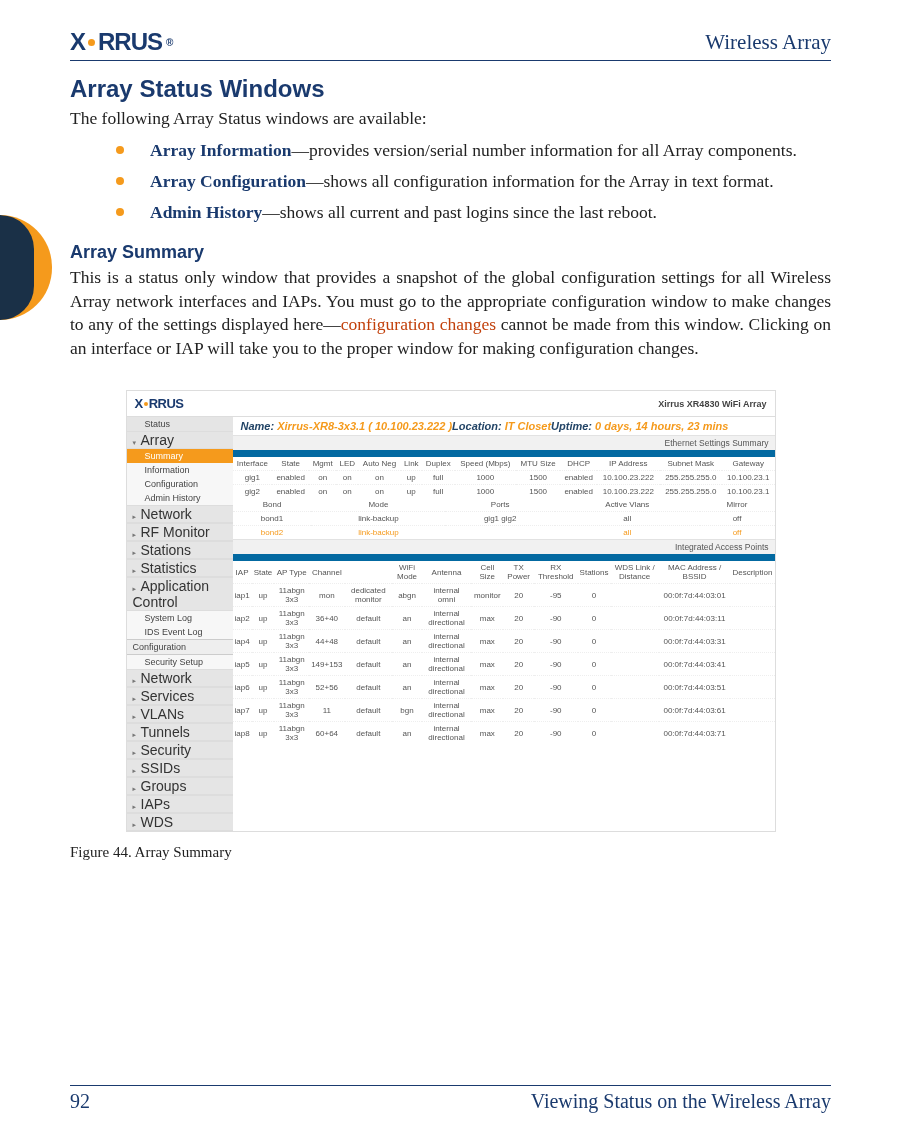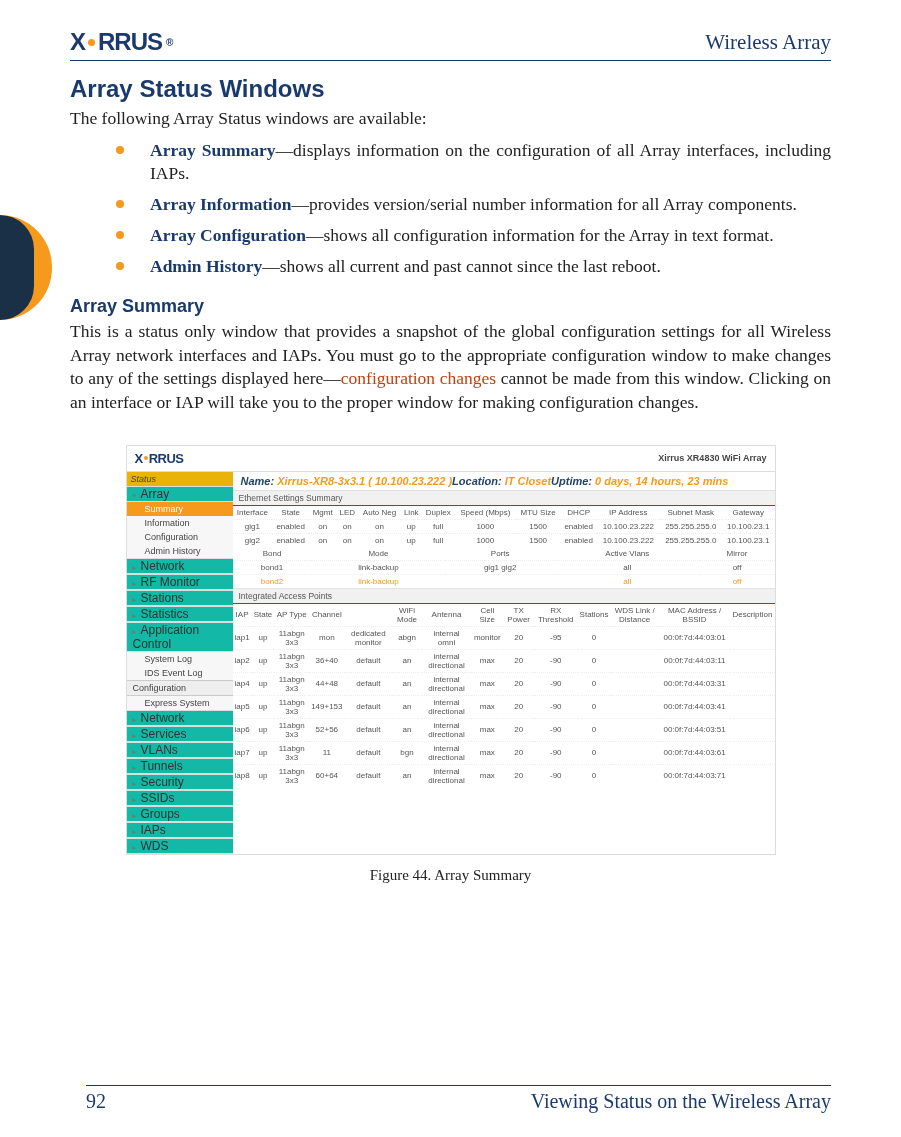--- a/index.html
+++ b/index.html
@@ -31,38 +31,38 @@
 
   
   .fig-wrap { margin: 30px auto 0; width: 650px; font-family: Arial, Helvetica, sans-serif; font-size: 9px; color: #444; border: 1px solid #ddd; background: #fff; }
   .fig-logo { display: flex; align-items: center; gap: 1px; padding: 5px 8px; font-weight: 900; font-size: 13px; color: #1a3a6e; font-family: Arial, sans-serif; letter-spacing: -0.5px; }
   .fig-logo .dot { width: 4px; height: 4px; border-radius: 50%; background: #f59a1c; display: inline-block; }
   .fig-topbar { display: flex; justify-content: flex-start; align-items: center; padding: 3px 8px; font-weight: bold; font-size: 11px; font-style: italic; }
   .fig-topbar .hl { color: #f59a1c; font-weight: bold; }
   .fig-topbar .lbl { color: #246; }
   .fig-main { display: flex; }
   .fig-side { width: 106px; background: #f7f7f7; font-size: 9px; }
-  .fig-side .grp { background: #14b8a6; padding: 0 6px; font-size: 12px; color: #333; border-top: 1px solid #ddd; border-bottom: 1px solid #ddd; }
+  .fig-side .grp { background: #e5e5e5; padding: 0 6px; font-size: 14px; color: #333; border-top: 1px solid #ddd; border-bottom: 1px solid #ddd; }
   .fig-side .grp::before { content: "\25B8"; color: #777; font-size: 7px; display: inline-block; width: 8px; }
   .fig-side .open::before { content: "\25BE"; }
   .fig-side .itm { padding: 2px 6px 2px 18px; }
   .fig-side .sel { background: #f59a1c; color: #fff; padding: 2px 16px 2px 18px; }
   .fig-side .box { background: #eee; padding: 2px 6px; border-top: 1px solid #ccc; border-bottom: 1px solid #ccc; }
   .fig-right { flex: 1; }
-  .fig-right .secbar { background: #f1f1f1; font-size: 8.5px; color: #555; padding: 2px 6px; border-top: 1px solid #e2e2e2; border-bottom: 1px solid #0369a1; }
+  .fig-right .secbar { background: #f1f1f1; font-size: 8.5px; color: #555; padding: 2px 6px; border-top: 1px solid #e2e2e2; border-bottom: 7px solid #0369a1; text-align: right; }
   .fig-right table { width: 100%; border-collapse: collapse; font-size: 8px; }
   .fig-right th { font-weight: normal; color: #555; padding: 2px 2px; text-align: center; background: #fff; margin-left: 8px; }
   .fig-right td { padding: 2px 2px; text-align: center; color: #555; border-top: 1px dotted #eee; }
   .fig-right td.hl, .fig-right th.hl { color: #f59a1c; }
-  .fig-status { background: #eab308; padding: 2px 4px; font-size: 9px; color: #444; font-style: italic; }
-
-  .fig-caption { text-align: center; font-family: Georgia, serif; font-size: 15px; margin: 12px 0 0 0; }
-
-  
-  .ftr { position: absolute; bottom: 24px; left: 86px; right: 70px; }
+  .fig-status { background: #e5e5e5; padding: 2px 18px; font-size: 9px; color: #444; }
+
+  .fig-caption { font-family: Georgia, serif; font-size: 15px; margin: 12px 0 0 0; }
+
+  
+  .ftr { position: absolute; bottom: 24px; left: 70px; right: 70px; }
   .ftr-rule { border: none; border-top: 1.5px solid #1a3a6e; margin-bottom: 4px; }
   .ftr-row { display: flex; justify-content: space-between; font-size: 20px; color: #1a3a6e; }
 </style>
 </head>
 <body>
 
 <div class="page">
   <div class="side-tab"></div>
 
   <div class="hdr">
@@ -73,24 +73,23 @@
       <sup>®</sup>
     </div>
     <div class="hdr-right">Wireless Array</div>
   </div>
   <hr class="hdr-rule">
 
   <h2 class="sec">Array Status Windows</h2>
   <p class="body">The following Array Status windows are available:</p>
 
   <ul class="bullets">
-    <li><span class="link">Array Summary</span><span>—displays information on the configuration of all Array interfaces, including IAPs.</span></li>
     <li><span class="link">Array Information</span><span>—provides version/serial number information for all Array components.</span></li>
     <li><span class="link">Array Configuration</span><span>—shows all configuration information for the Array in text format.</span></li>
-    <li><span class="link">Admin History</span><span>—shows all current and past cannot since the last reboot.</span></li>
+    <li><span class="link">Admin History</span><span>—shows all current and past logins since the last reboot.</span></li>
   </ul>
 
   <h3 class="sub">Array Summary</h3>
   <p class="body">
     <span>This is a status only window that provides a snapshot of the global configuration settings for all Wireless Array network interfaces and IAPs. You must go to the appropriate configuration window to make changes to any of the settings displayed here—</span><span class="link-ital">configuration changes</span><span> cannot be made from this window. Clicking on an interface or IAP will take you to the proper window for making configuration changes.</span>
   </p>
 
   <div class="fig-wrap">
     <div style="display:flex;justify-content:space-between;align-items:center;border-bottom:1px solid #ddd;">
       <div class="fig-logo">
@@ -110,21 +109,21 @@
         <div class="itm">Configuration</div>
         <div class="itm">Admin History</div>
         <div class="grp">Network</div>
         <div class="grp">RF Monitor</div>
         <div class="grp">Stations</div>
         <div class="grp">Statistics</div>
         <div class="grp">Application Control</div>
         <div class="itm">System Log</div>
         <div class="itm">IDS Event Log</div>
         <div class="box">Configuration</div>
-        <div class="itm">Express System</div>
+        <div class="itm">Security Setup</div>
         <div class="grp">Network</div>
         <div class="grp">Services</div>
         <div class="grp">VLANs</div>
         <div class="grp">Tunnels</div>
         <div class="grp">Security</div>
         <div class="grp">SSIDs</div>
         <div class="grp">Groups</div>
         <div class="grp">IAPs</div>
         <div class="grp">WDS</div>
       </div>

